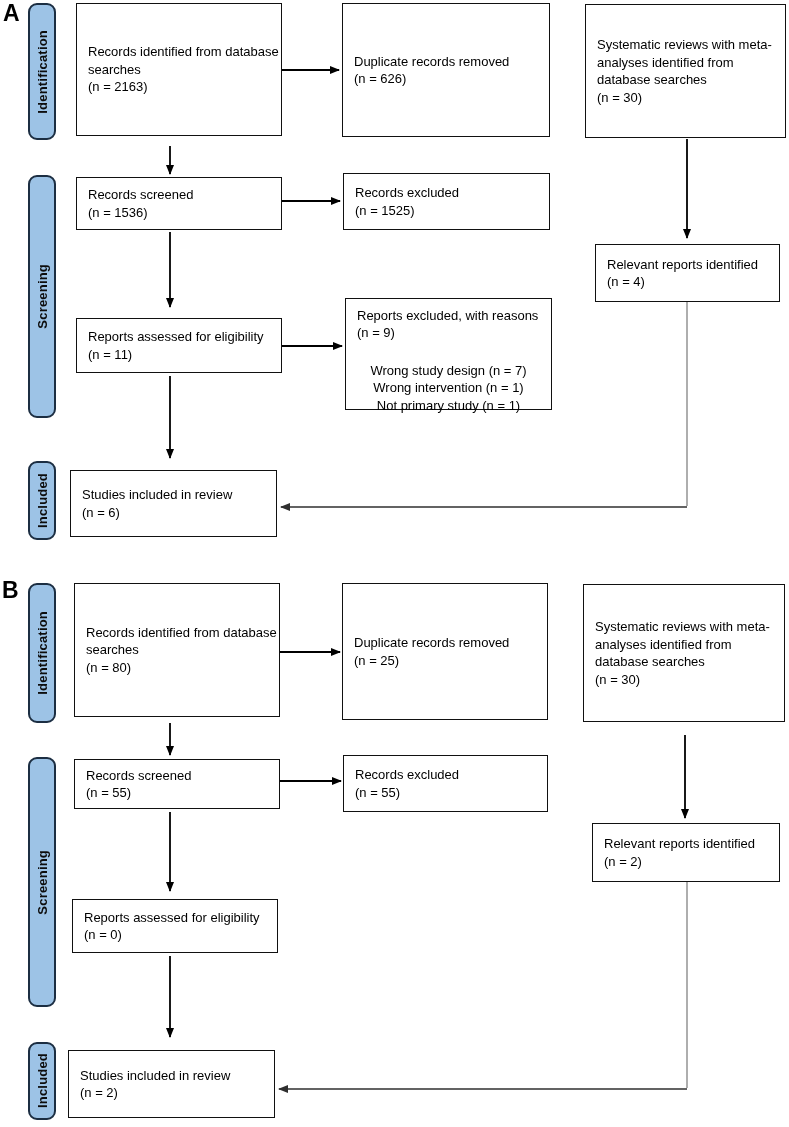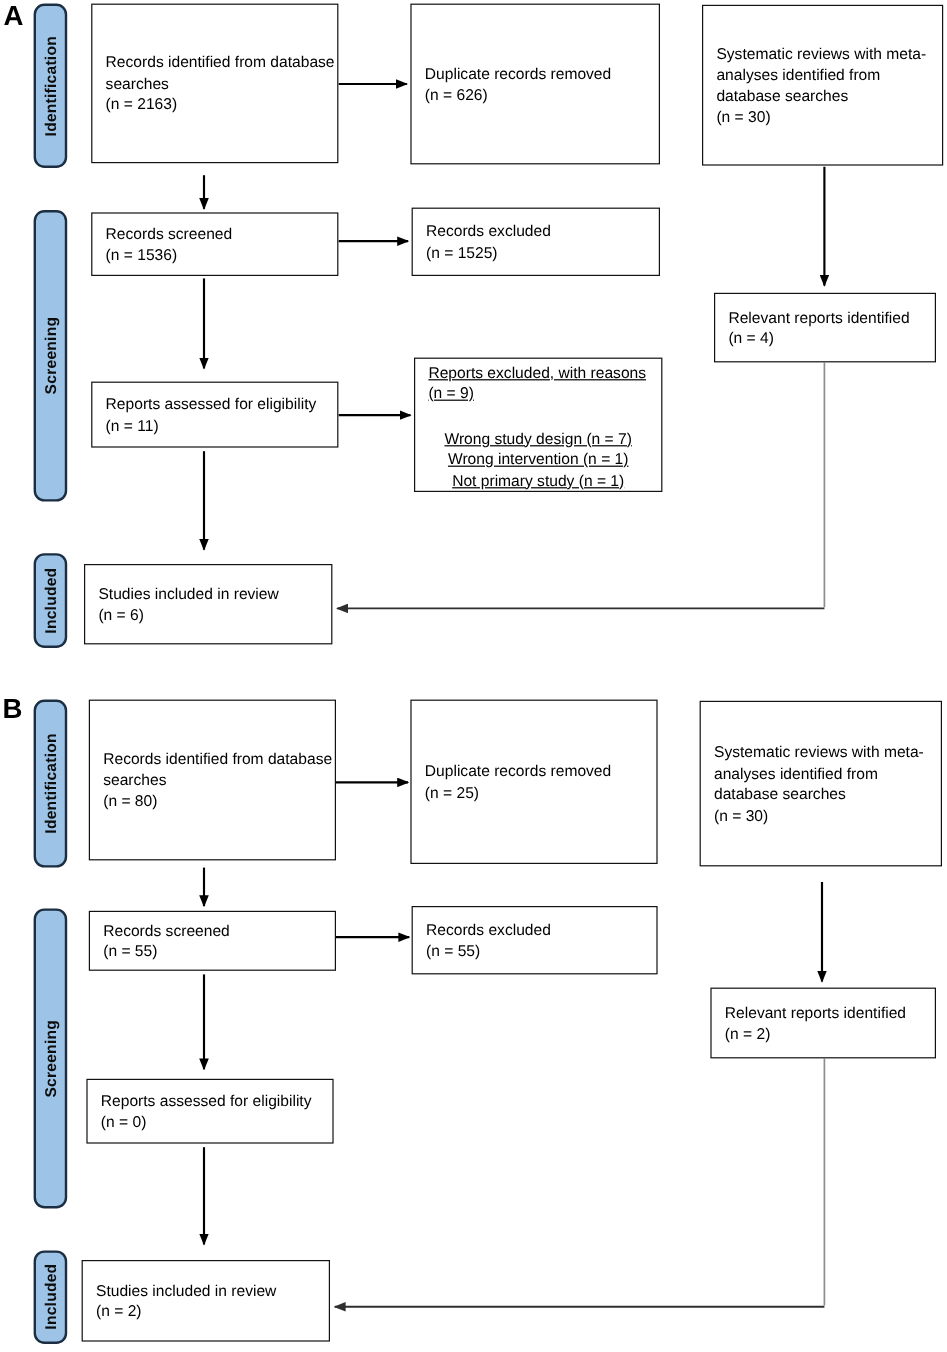--- a/index.html
+++ b/index.html
@@ -61,21 +61,21 @@
   .b1{left:74px;top:583px;width:206px;height:134px;}
   .b2{left:342px;top:583px;width:206px;height:137px;}
   .b3{left:583px;top:584px;width:202px;height:138px;}
   .b4{left:74px;top:759px;width:206px;height:50px;}
   .b5{left:343px;top:755px;width:205px;height:57px;}
   .b6{left:72px;top:899px;width:206px;height:54px;}
   .b8{left:592px;top:823px;width:188px;height:59px;}
   .b9{left:68px;top:1050px;width:207px;height:68px;}
 
   
-  .rbox{align-items:flex-end;text-decoration:underline;}
+  .rbox{align-items:center;}
   .rb-inner{width:100%;padding-top:13px;}
   .reasons{margin-top:20px;text-align:center;white-space:pre;width:100%;}
 </style>
 </head>
 <body>
 
 <div class="canvas">
 
   <svg class="arrows" viewBox="0 0 789 1127" xmlns="http://www.w3.org/2000/svg">
     <defs>

